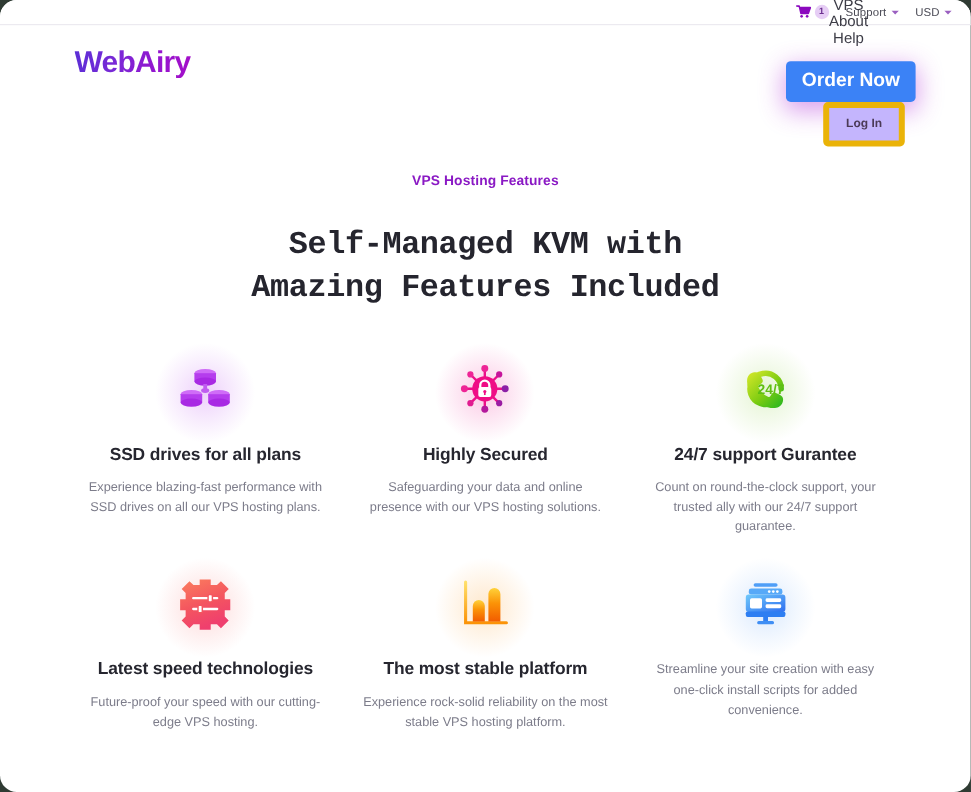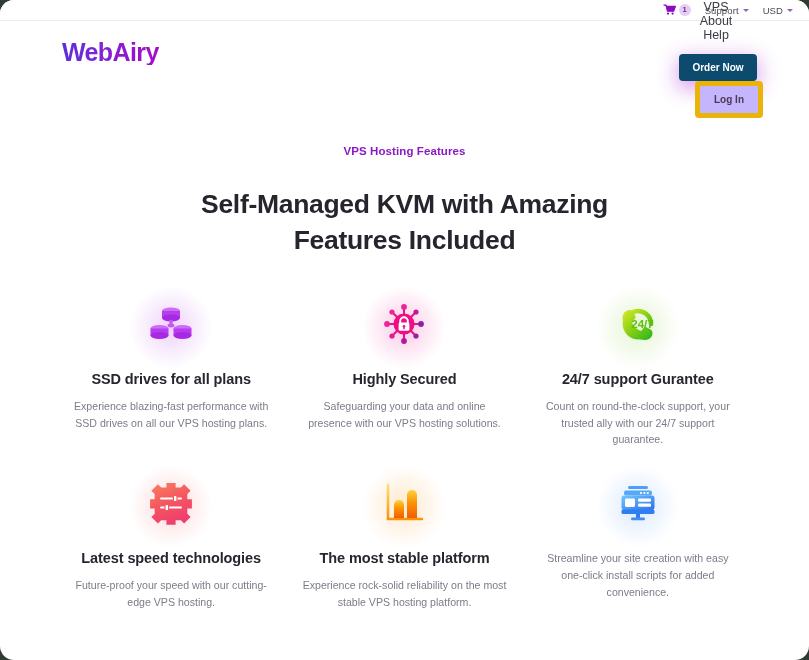--- a/index.html
+++ b/index.html
@@ -109,23 +109,23 @@
     flex-direction: column;
   }
   .nav-link {
     font-size: 12.5px;
     color: #3c3c46;
     text-decoration: none;
     cursor: pointer;
     white-space: nowrap;
   }
   .btn-order {
-    background: #0c4a6e;
+    background: #3b82f6;
     color: #ffffff;
-    font-size: 10px;
+    font-size: 16px;
     font-weight: 700;
     padding: 8px 13px;
     border: none;
     border-radius: 4px;
     cursor: pointer;
     margin-left: 4px;
     box-shadow: 0 6px 20px 2px rgba(176, 46, 214, .45);
     white-space: nowrap;
     font-family: inherit;
     margin-top: 12px;
@@ -157,20 +157,21 @@
     margin: 0 0 30px 0;
   }
   .headline {
     font-size: 26.5px;
     font-weight: 700;
     color: #25252e;
     line-height: 1.34;
     margin: 0 auto;
     max-width: 430px;
     letter-spacing: -.3px;
+    font-family: Liberation Mono, monospace;
   }
 
   
   .grid {
     margin: 33px auto 0 auto;
     width: 700px;
     display: grid;
     grid-template-columns: repeat(3, 1fr);
     row-gap: 22px;
     column-gap: 0;

